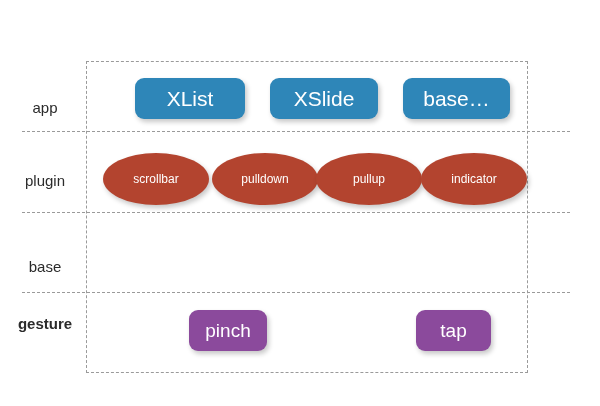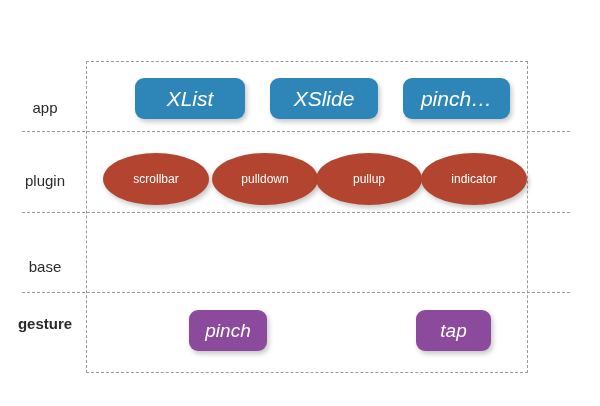--- a/index.html
+++ b/index.html
@@ -66,21 +66,20 @@
     align-items: center;
     justify-content: center;
     color: #ffffff;
     text-align: center;
     box-sizing: border-box;
     box-shadow: 2px 3px 5px rgba(0,0,0,0.22);
   }
 
   .node-rect {
     border-radius: 9px;
-    font-style: italic;
   }
 
   .node-ellipse {
     border-radius: 50%;
   }
 
   
   .app-node {
     background: #2e86b8;
     font-size: 21px;
@@ -137,21 +136,21 @@
   <div class="row-divider divider-2"></div>
   <div class="row-divider divider-3"></div>
 
   <div class="row-label label-app">app</div>
   <div class="row-label label-plugin">plugin</div>
   <div class="row-label label-base">base</div>
   <div class="row-label label-gesture">gesture</div>
 
   <div class="node node-rect app-node app-xlist">XList</div>
   <div class="node node-rect app-node app-xslide">XSlide</div>
-  <div class="node node-rect app-node app-more">pinch…</div>
+  <div class="node node-rect app-node app-more">base…</div>
 
   <div class="node node-ellipse plugin-node plugin-scrollbar">scrollbar</div>
   <div class="node node-ellipse plugin-node plugin-pulldown">pulldown</div>
   <div class="node node-ellipse plugin-node plugin-pullup">pullup</div>
   <div class="node node-ellipse plugin-node plugin-indicator">indicator</div>
 
 
   <div class="node node-rect gesture-node gesture-pinch">pinch</div>
   <div class="node node-rect gesture-node gesture-tap">tap</div>
 

